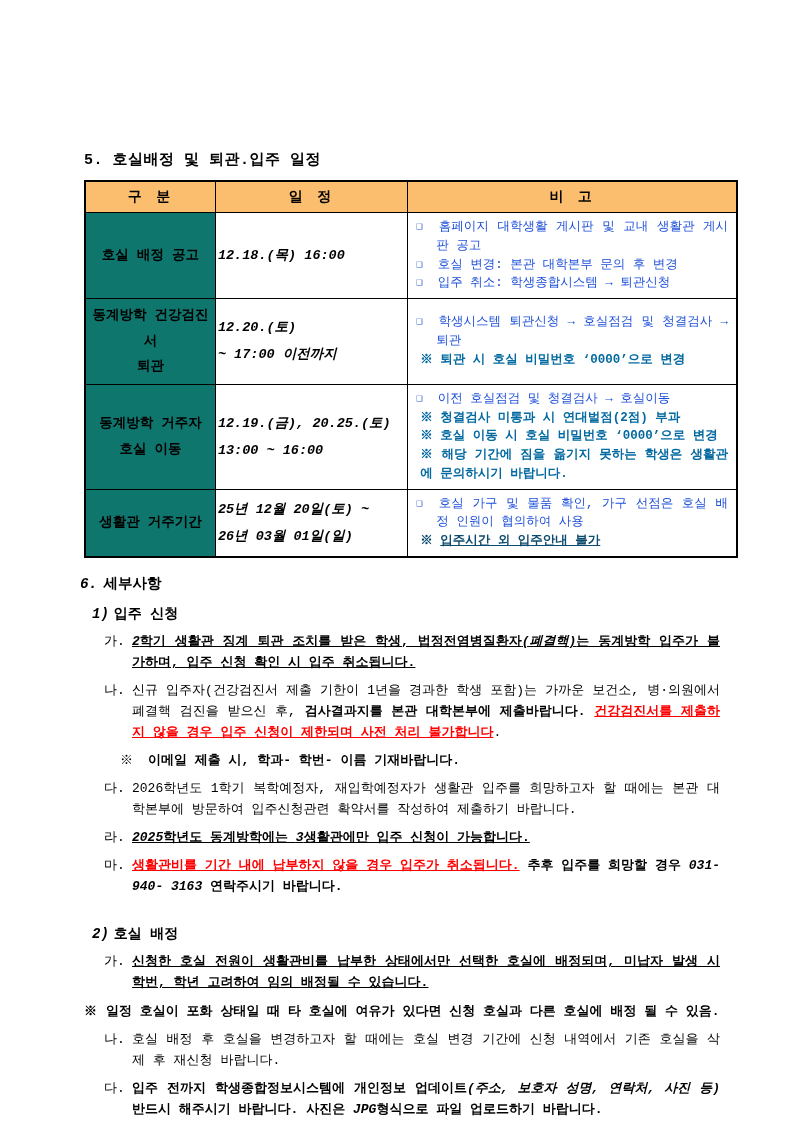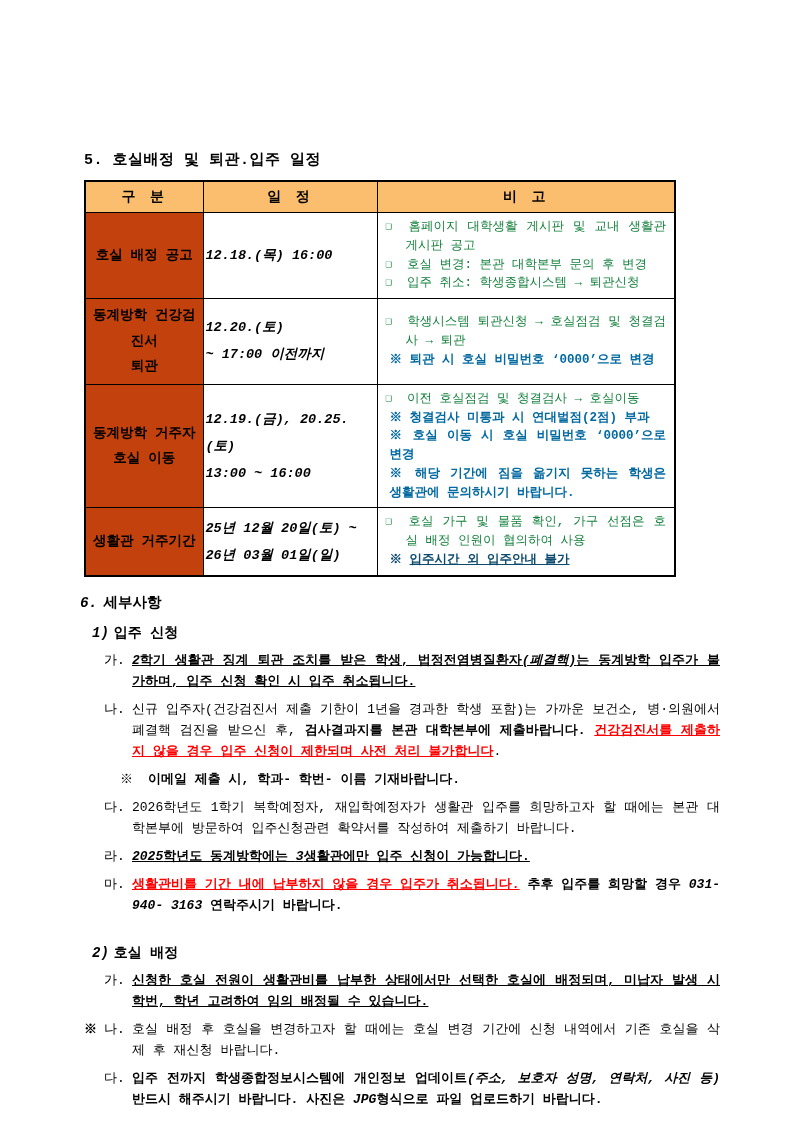--- a/index.html
+++ b/index.html
@@ -8,40 +8,40 @@
     width:793px;height:1122px;
     background:#ffffff;
     font-family:"Liberation Sans","DejaVu Sans",sans-serif;
     color:#000;
     overflow:hidden;
   }
   .content{position:absolute;left:84px;top:150px;width:636px;font-family:Liberation Mono, monospace;}
   .doc-title{font-size:15px;font-weight:bold;letter-spacing:0.5px;margin:0 0 11px 0;}
 
   
-  table.sched{border-collapse:collapse;width:592px;border:2px solid #000;table-layout:fixed;}
+  table.sched{border-collapse:collapse;width:654px;border:2px solid #000;table-layout:fixed;}
   table.sched th,table.sched td{border:1px solid #000;vertical-align:middle;}
   table.sched th{
     background:#fbbe6e;font-size:14px;font-weight:bold;
     letter-spacing:3px;padding:6px 0;text-align:center;
   }
   td.cat-cell{
-    background:#c2410c;text-align:center;font-weight:bold;
+    background:#0f766e;text-align:center;font-weight:bold;
     font-size:13.5px;line-height:1.9;padding:4px 2px;
   }
   td.sch-cell{
     font-weight:bold;font-style:italic;
     font-size:13.5px;line-height:2.0;padding:4px 2px;
   }
   td.note-cell{font-size:12.5px;padding:5px 8px 5px 8px;line-height:1.5;}
   .note-line{text-align:justify;}
   .note-check{padding-left:20px;text-indent:-20px;}
   .note-check .blt{display:inline-block;width:14px;text-indent:0;font-size:11px;transform:translateY(-1px);}
   .note-star{padding-left:4px;}
-  .n-normal{color:#15803d;}
+  .n-normal{color:#1d4ed8;}
   .n-red{color:#0369a1;font-weight:bold;}
   .n-red-underline{color:#0c4a6e;font-weight:bold;}
   .n-red-underline .ntext{text-decoration:underline;}
   .row-h1{height:64px;}.row-h2{height:78px;}.row-h3{height:84px;}.row-h4{height:56px;}
 
   
   .sec6-title{font-size:14.5px;font-weight:bold;margin:16px 0 10px -4px;}
   .sec6-title .num{font-style:italic;margin-right:6px;}
   .subsec{margin-top:12px;}
   .subsec-heading{font-size:14px;font-weight:bold;margin:0 0 8px 8px;}
@@ -136,21 +136,21 @@
             <div class="detail-item indent-more"><span class="lbl">※</span><span class="s-b">이메일 제출 시, 학과- 학번- 이름 기재바랍니다.</span></div>
             <div class="detail-item"><span class="lbl">다.</span><span class="s-n">2026학년도 1학기 복학예정자, 재입학예정자가 생활관 입주를 희망하고자 할 때에는 본관 대학본부에 방문하여 입주신청관련 확약서를 작성하여 제출하기 바랍니다.</span></div>
             <div class="detail-item"><span class="lbl">라.</span><span class="s-biu">2025</span><span class="s-bu">학년도 동계방학에는 </span><span class="s-biu">3</span><span class="s-bu">생활관에만 입주 신청이 가능합니다.</span></div>
             <div class="detail-item"><span class="lbl">마.</span><span class="s-rbu">생활관비를 기간 내에 납부하지 않을 경우 입주가 취소됩니다.</span><span class="s-b"> 추후 입주를 희망할 경우 </span><span class="s-bi">031- 940- 3163</span><span class="s-b"> 연락주시기 바랍니다.</span></div>
           </div>
         </div>
         <div class="subsec gap-before">
           <h3 class="subsec-heading"><span class="num">2)</span><span>호실 배정</span></h3>
           <div class="detail-items">
             <div class="detail-item"><span class="lbl">가.</span><span class="s-bu">신청한 호실 전원이 생활관비를 납부한 상태에서만 선택한 호실에 배정되며, 미납자 발생 시 학번, 학년 고려하여 임의 배정될 수 있습니다.</span></div>
-            <div class="detail-item outdent"><span class="lbl">※</span></div>
+            <div class="detail-item outdent"><span class="lbl">※</span><span class="s-b">일정 호실이 포화 상태일 때 타 호실에 여유가 있다면 신청 호실과 다른 호실에 배정 될 수 있음.</span></div>
             <div class="detail-item"><span class="lbl">나.</span><span class="s-n">호실 배정 후 호실을 변경하고자 할 때에는 호실 변경 기간에 신청 내역에서 기존 호실을 삭제 후 재신청 바랍니다.</span></div>
             <div class="detail-item"><span class="lbl">다.</span><span class="s-b">입주 전까지 학생종합정보시스템에 개인정보 업데이트</span><span class="s-bi">(주소, 보호자 성명, 연락처, 사진 등)</span><span class="s-b"> 반드시 해주시기 바랍니다. 사진은 </span><span class="s-bi">JPG</span><span class="s-b">형식으로 파일 업로드하기 바랍니다.</span></div>
           </div>
         </div>
       </div>
 
   </div>
 </div>
 
 </body></html>

